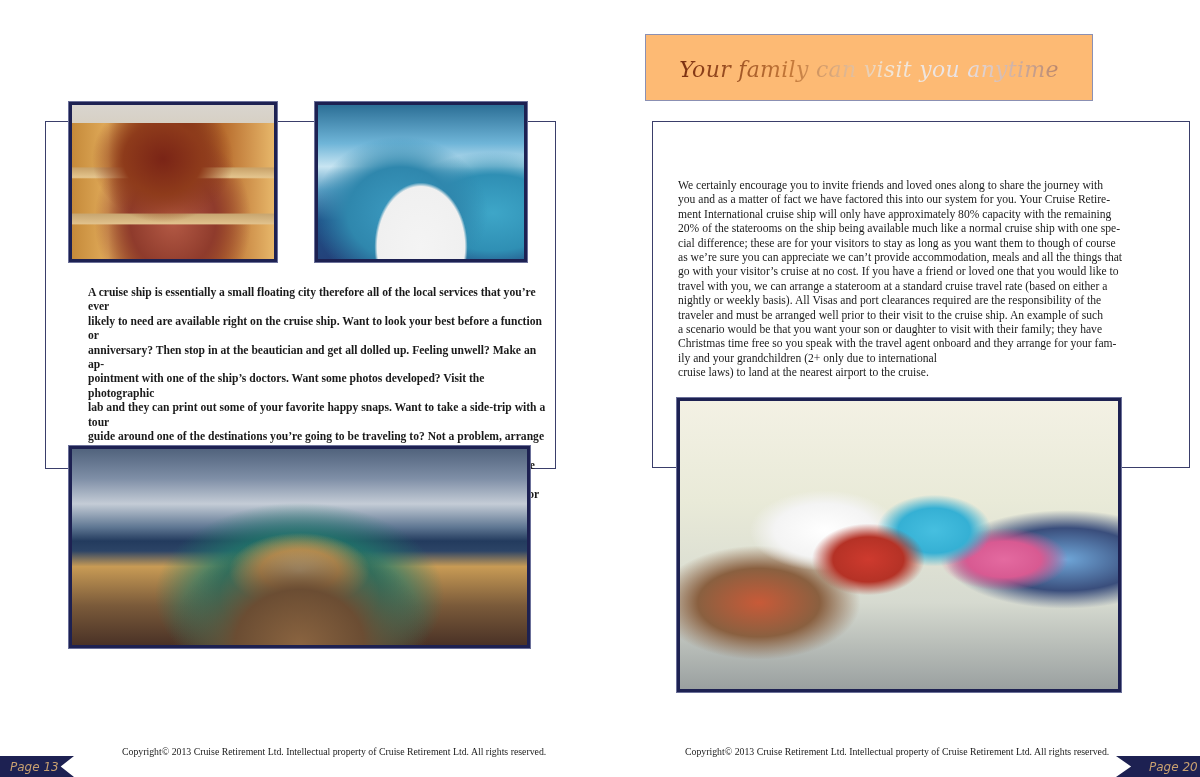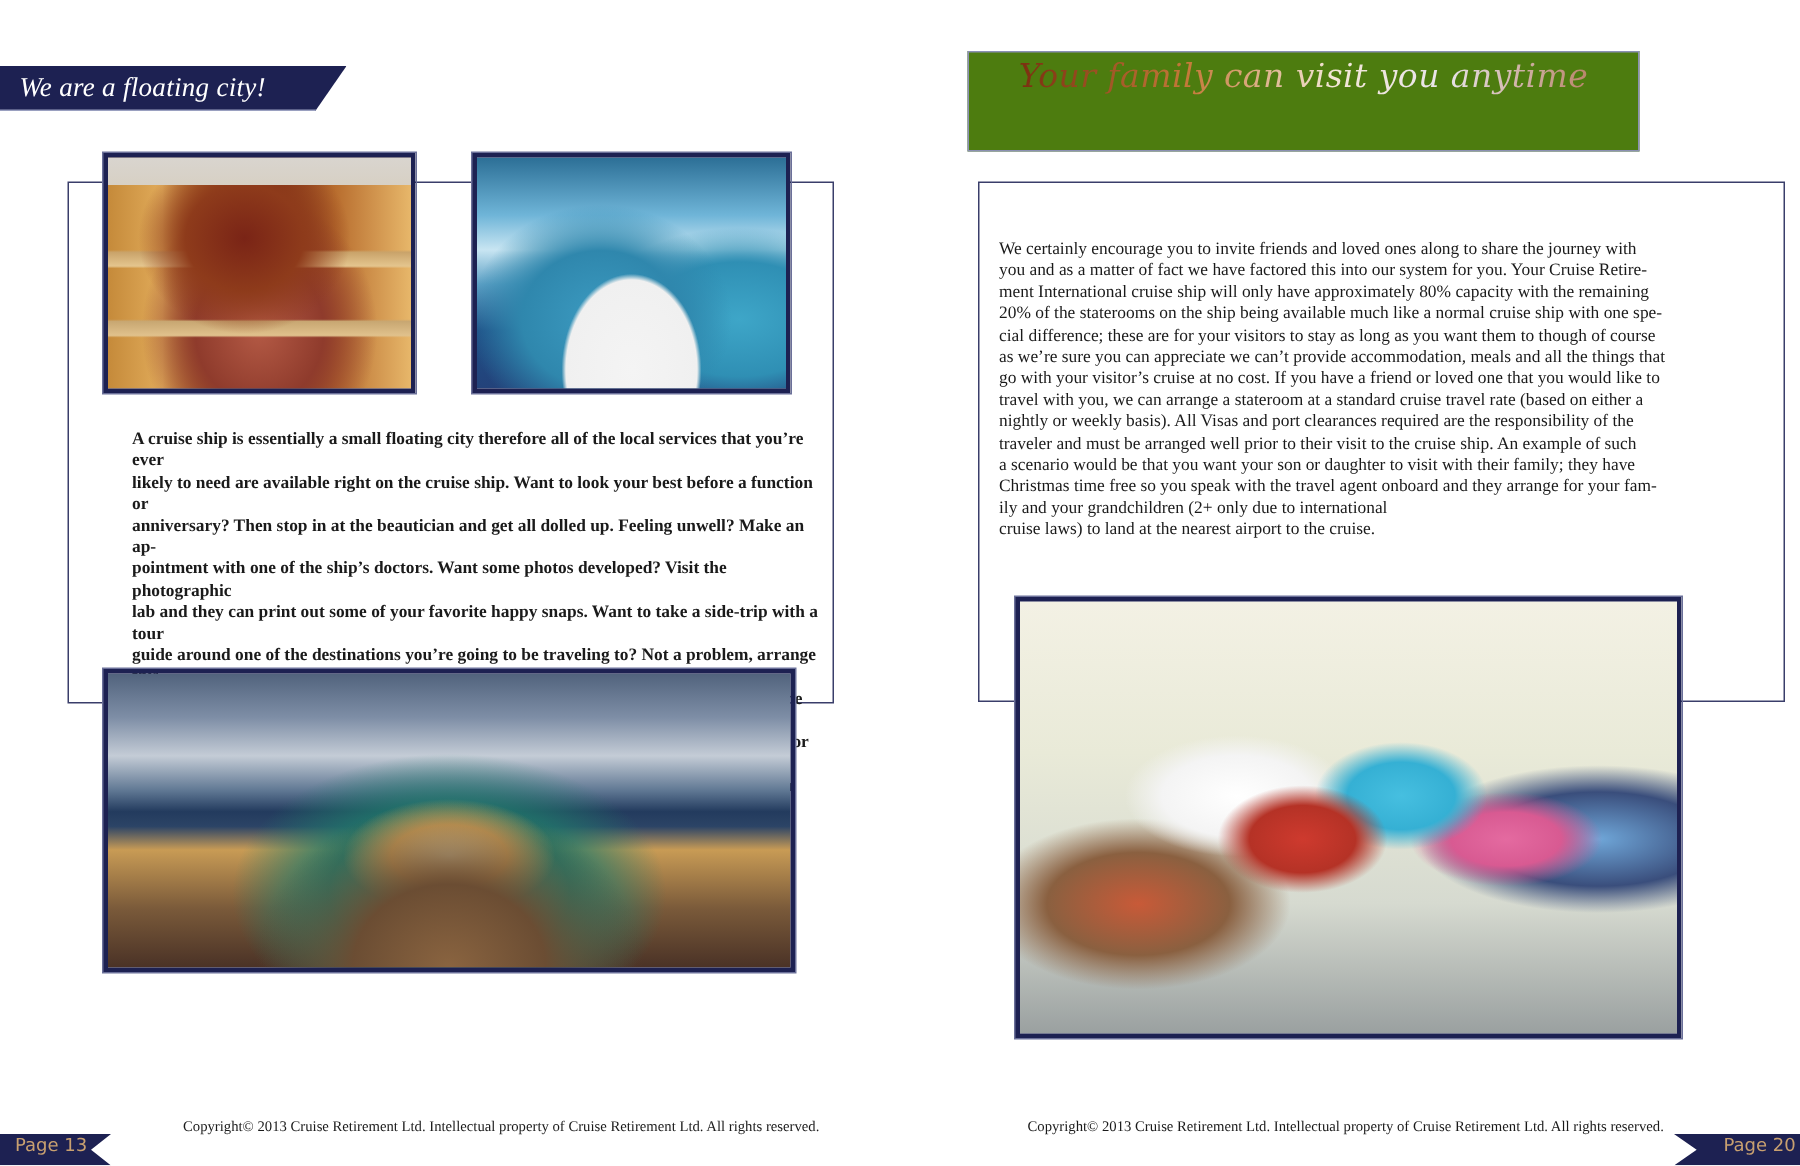--- a/index.html
+++ b/index.html
@@ -19,22 +19,22 @@
   }
   .banner-left span {
     position: absolute; left: 13px; top: 4px;
     font-family: "Liberation Serif", "DejaVu Serif", serif;
     font-style: italic; font-size: 18px; color: #ffffff; letter-spacing: 0.2px;
   }
 
   
   .banner-right {
     position: absolute; left: 45px; top: 34px; width: 448px; height: 67px;
-    background: #4d7c0f; border: 1px solid #8b90b3;
-    display: flex; align-items: flex-start; justify-content: center;
+    background: #fdba74; border: 1px solid #8b90b3;
+    display: flex; align-items: center; justify-content: center;
   }
   .banner-right span {
     font-family: "DejaVu Serif", "Liberation Serif", serif;
     font-style: italic; font-size: 22px; letter-spacing: 0.3px;
     background: linear-gradient(90deg, #7a2e10 0%, #c57a3a 30%, #f3e6d6 55%, #e8e4ea 75%, #b9856a 100%);
     -webkit-background-clip: text; background-clip: text; color: transparent;
     margin-top: 4px;
   }
 
   
@@ -90,37 +90,34 @@
     position: absolute; font-size: 11.6px; line-height: 14.4px; color: #1a1a1a;
     text-align: left; white-space: pre-line;
   }
   .left-text { left: 88px; top: 286px; width: 460px; font-weight: bold; }
   .right-text { left: 678px; top: 159px; width: 450px; }
 
   
   .page-tag {
     position: absolute; top: 756px; height: 21px; background: #1d2152;
     font-family: "DejaVu Sans", "Liberation Sans", sans-serif; font-size: 12px; color: #c8a070;
-    display: flex; 
+    display: flex; align-items: center; font-style: italic;
   }
   .tag-left { left: 0; width: 74px; clip-path: polygon(0 0, 100% 0, 82% 50%, 100% 100%, 0 100%); padding-left: 10px; }
   .tag-right { left: 1116px; width: 84px; clip-path: polygon(0 0, 100% 0, 100% 100%, 0 100%, 18% 50%); padding-left: 33px; }
   .copyright {
     position: absolute; top: 746px; font-size: 9.8px; color: #1a1a1a; white-space: nowrap;
   }
   .copy-left { left: 122px; }
   .copy-right { left: 685px; }
 </style>
 </head>
 <body>
 
 <div class="page page-left">
-  <div class="banner-left">
-    <span>We are a floating city!</span>
-  </div>
 
   <div class="outline-box left-box"></div>
 
   <div class="photo photo-atrium" title="Multi-level ship atrium with balconies"></div>
   <div class="photo photo-lounge" title="Blue lounge with sofas and table"></div>
 
   <p class="body-text left-text">A cruise ship is essentially a small floating city therefore all of the local services that you’re ever
 likely to need are available right on the cruise ship. Want to look your best before a function or
 anniversary? Then stop in at the beautician and get all dolled up. Feeling unwell? Make an ap-
 pointment with one of the ship’s doctors. Want some photos developed? Visit the photographic
@@ -139,21 +136,21 @@
   <div class="copyright copy-left">Copyright© 2013 Cruise Retirement Ltd. Intellectual property of Cruise Retirement Ltd. All rights reserved.</div>
 </div>
 
 <div class="page page-right">
   <div class="banner-right">
     <span>Your family can visit you anytime</span>
   </div>
 
   <div class="outline-box right-box"></div>
 
-  <p class="body-text right-text" style="left:66px;">We certainly encourage you to invite friends and loved ones along to share the journey with
+  <p class="body-text right-text" style="left:78px;margin-top:20px;">We certainly encourage you to invite friends and loved ones along to share the journey with
 you and as a matter of fact we have factored this into our system for you. Your Cruise Retire-
 ment International cruise ship will only have approximately 80% capacity with the remaining
 20% of the staterooms on the ship being available much like a normal cruise ship with one spe-
 cial difference; these are for your visitors to stay as long as you want them to though of course
 as we’re sure you can appreciate we can’t provide accommodation, meals and all the things that
 go with your visitor’s cruise at no cost. If you have a friend or loved one that you would like to
 travel with you, we can arrange a stateroom at a standard cruise travel rate (based on either a
 nightly or weekly basis). All Visas and port clearances required are the responsibility  of the
 traveler and must be arranged well prior to their visit to the cruise ship. An example of such
 a scenario would be that you want your son or daughter to visit with their family; they have

